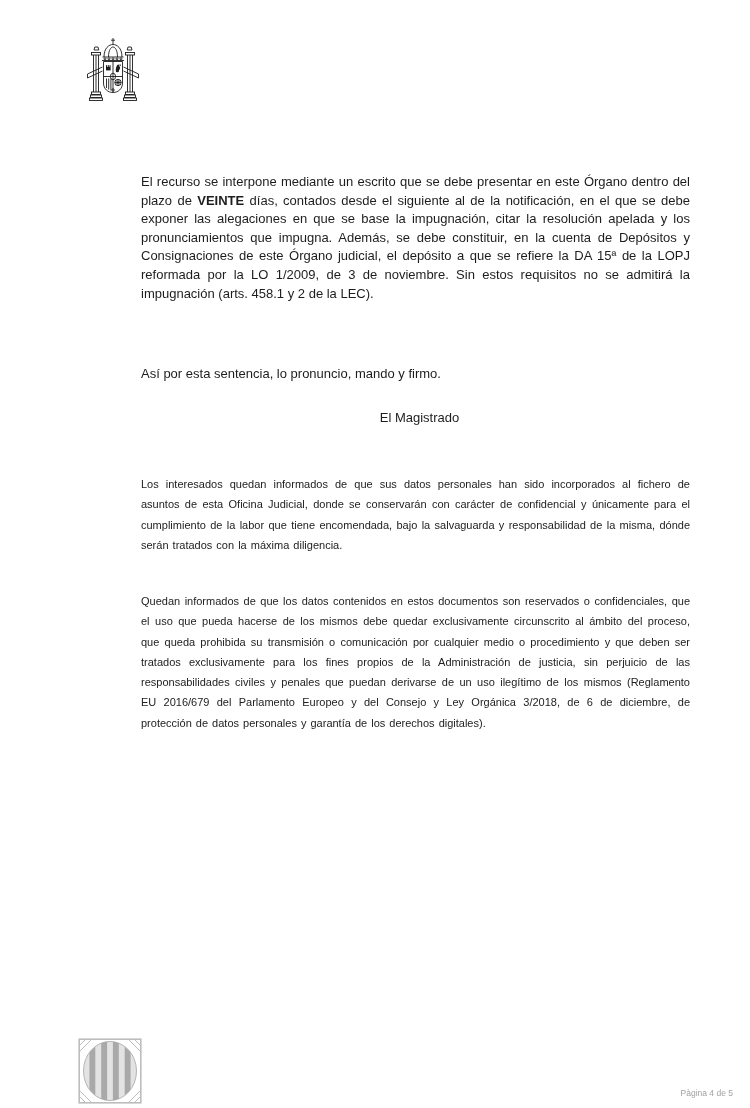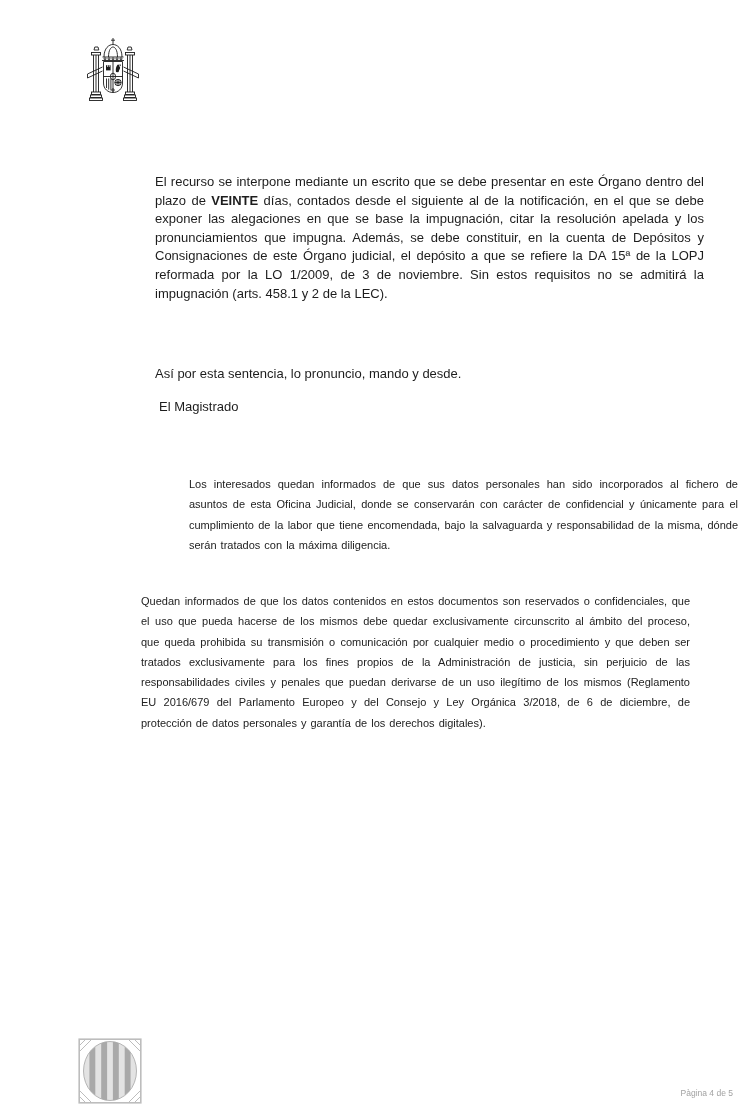--- a/index.html
+++ b/index.html
@@ -15,35 +15,34 @@
     overflow: hidden;
     color: #1a1a1a;
   }
   .crest { position: absolute; left: 85px; top: 37px; width: 56px; height: 68px; }
   .body-text {
     position: absolute;
     left: 141px; width: 549px;
     font-size: 13px; line-height: 18.6px;
     text-align: justify;
     color: #1d1d1d;
-    margin-left: 14px;
   }
   .p-main   { top: 160px; }
   .p-main b { font-weight: bold; }
   .closing  { top: 352px; text-align: left; }
-  .signature{ top: 385px; left: 145px; text-align: left; }
+  .signature{ top: 396px; left: 145px; text-align: center; }
   .privacy {
     position: absolute;
     left: 141px; width: 549px;
     font-size: 11px; line-height: 20.3px;
     text-align: justify;
     color: #222222;
     word-spacing: 1px;
   }
-  .privacy-1 { top: 463px; margin-left: 48px; }
+  .privacy-1 { top: 463px; }
   .privacy-2 { top: 563px; margin-top: 28px; }
   .footer-emblem { position: absolute; left: 78px; top: 1038px; width: 64px; height: 66px; }
   .footer-label {
     position: absolute;
     left: 74px; top: 1086px; width: 664px;
     text-align: center;
     font-size: 10px;
     color: #ababab;
     letter-spacing: 0.2px;
   }
@@ -109,21 +108,21 @@
       <circle class="ln" cx="33" cy="45.5" r="3.2"></circle>
       <path class="ln" d="M29.8 45.5 H36.2 M33 42.3 V48.7 M30.8 43.3 L35.2 47.7 M35.2 43.3 L30.8 47.7"></path>
 
       <ellipse class="ln" cx="28" cy="39.5" rx="2.6" ry="3.3" fill="#ffffff"></ellipse>
       <circle class="ln" cx="28" cy="53" r="1.2"></circle>
     </svg>
   </div>
 
   <p class="body-text p-main"><span>El recurso se interpone mediante un escrito que se debe presentar en este Órgano dentro del plazo de </span><b>VEINTE</b><span> días, contados desde el siguiente al de la notificación, en el que se debe exponer las alegaciones en que se base la impugnación, citar la resolución apelada y los pronunciamientos que impugna. Además, se debe constituir, en la cuenta de Depósitos y Consignaciones de este Órgano judicial, el depósito a que se refiere la DA 15ª de la LOPJ reformada por la LO 1/2009, de 3 de noviembre. Sin estos requisitos no se admitirá la impugnación (arts. 458.1 y 2 de la LEC).</span></p>
 
-  <p class="body-text closing">Así por esta sentencia, lo pronuncio, mando y desde.</p>
+  <p class="body-text closing">Así por esta sentencia, lo pronuncio, mando y firmo.</p>
 
   <p class="body-text signature">El Magistrado</p>
 
   <p class="privacy privacy-1">Los interesados quedan informados de que sus datos personales han sido incorporados al fichero de asuntos de esta Oficina Judicial, donde se conservarán con carácter de confidencial y únicamente para el cumplimiento de la labor que tiene encomendada, bajo la salvaguarda y responsabilidad de la misma, dónde serán tratados con la máxima diligencia.</p>
   <p class="privacy privacy-2">Quedan informados de que los datos contenidos en estos documentos son reservados o confidenciales, que el uso que pueda hacerse de los mismos debe quedar exclusivamente circunscrito al ámbito del proceso, que queda prohibida su transmisión o comunicación por cualquier medio o procedimiento y que deben ser tratados exclusivamente para los fines propios de la Administración de justicia, sin perjuicio de las responsabilidades civiles y penales que puedan derivarse de un uso ilegítimo de los mismos (Reglamento EU 2016/679 del Parlamento Europeo y del Consejo y Ley Orgánica 3/2018, de 6 de diciembre, de protección de datos personales y garantía de los derechos digitales).</p>
 
   <div class="footer-emblem">
     <svg viewBox="0 0 64 66" width="64" height="66" aria-hidden="true">
       <defs>
         <clipPath id="cm">

